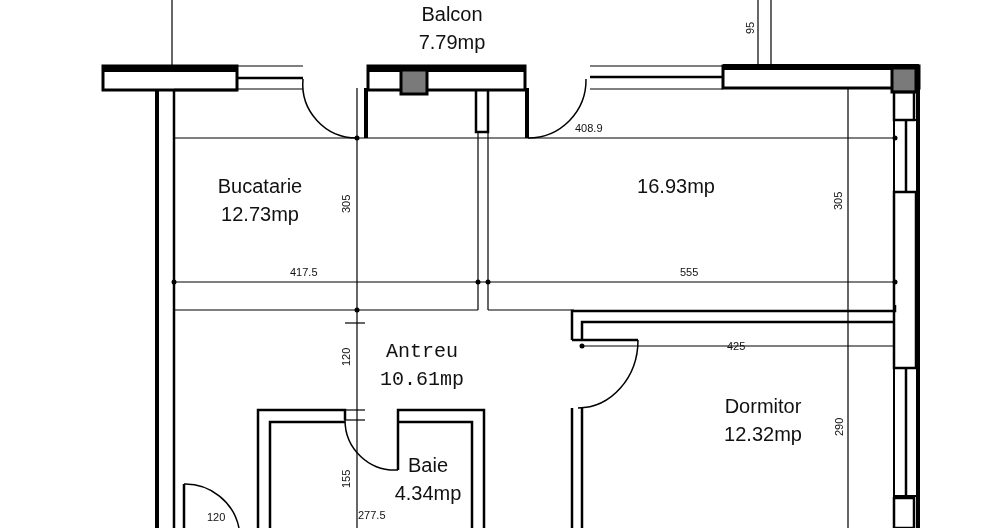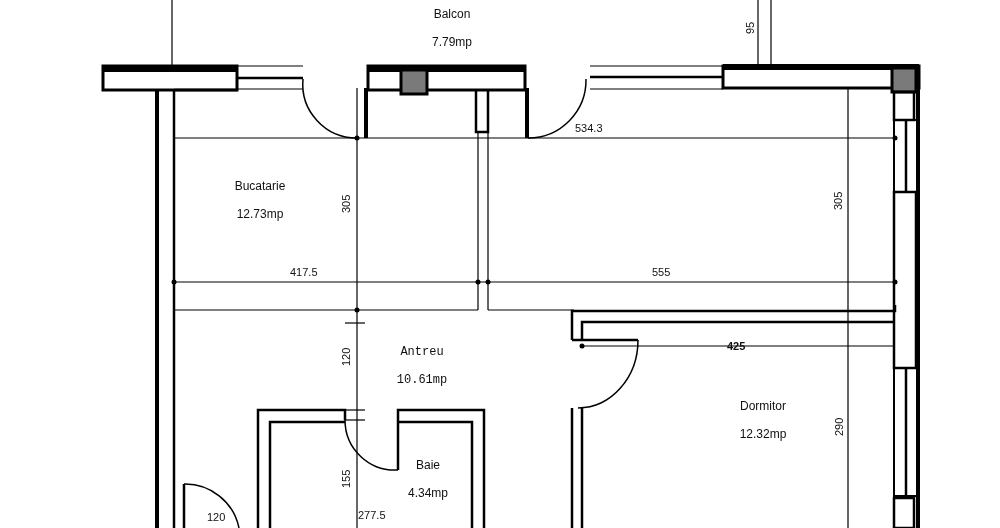--- a/index.html
+++ b/index.html
@@ -5,21 +5,21 @@
   html, body { margin: 0; padding: 0; background: #ffffff; }
   body { width: 1000px; height: 528px; overflow: hidden; position: relative; font-family: "Liberation Sans", sans-serif; }
   #plan { position: absolute; left: 0; top: 0; width: 1000px; height: 528px; }
   .wall { fill: none; stroke: #000; stroke-width: 4; stroke-linejoin: miter; }
   .wall-thin { fill: none; stroke: #000; stroke-width: 2.5; }
   .dim { fill: none; stroke: #000; stroke-width: 1.2; }
   .arc { fill: none; stroke: #000; stroke-width: 1.5; }
   .pillar { fill: #7a7a7a; stroke: #000; stroke-width: 3; }
   .solid { fill: #000; }
   .lbl { position: absolute; font-family: "Liberation Sans", sans-serif; color: #111; white-space: nowrap; }
-  .room-label { font-size: 12px; line-height: 28px; text-align: center; transform: translateX(-50%); }
+  .room-label { font-size: 20px; line-height: 28px; text-align: center; transform: translateX(-50%); }
   .dim-text { font-size: 11px; line-height: 12px; }
   .vert { transform-origin: left top; transform: rotate(-90deg); }
 </style>
 </head>
 <body>
 
 <svg id="plan" viewBox="0 0 1000 528" xmlns="http://www.w3.org/2000/svg">
 
   <g>
     <line class="dim" x1="172" y1="0" x2="172" y2="66"></line>
@@ -120,38 +120,39 @@
 
 <div class="lbl room-label" style="left:452px; top:0px;">
   <div>Balcon</div>
   <div>7.79mp</div>
 </div>
 <div class="lbl room-label" style="left:260px; top:172px;">
   <div>Bucatarie</div>
   <div>12.73mp</div>
 </div>
 <div class="lbl room-label" style="left:676px; top:172px;">
+  <div>16.93mp</div>
 </div>
 <div class="lbl room-label" style="left:422px; top:338px;font-family:Liberation Mono, monospace;">
   <div>Antreu</div>
   <div>10.61mp</div>
 </div>
 <div class="lbl room-label" style="left:763px; top:392px;">
   <div>Dormitor</div>
   <div>12.32mp</div>
 </div>
 <div class="lbl room-label" style="left:428px; top:451px;">
   <div>Baie</div>
   <div>4.34mp</div>
 </div>
 
 <div class="lbl dim-text vert" style="left:744px; top:34px;">95</div>
-<div class="lbl dim-text" style="left:575px; top:122px;">534.3</div>
+<div class="lbl dim-text" style="left:575px; top:122px;">408.9</div>
 <div class="lbl dim-text vert" style="left:340px; top:213px;">305</div>
 <div class="lbl dim-text" style="left:290px; top:266px;text-align:center;">417.5</div>
 <div class="lbl dim-text vert" style="left:832px; top:210px;">305</div>
-<div class="lbl dim-text" style="left:652px; top:266px;">555</div>
+<div class="lbl dim-text" style="left:680px; top:266px;">555</div>
 <div class="lbl dim-text vert" style="left:340px; top:366px;">120</div>
-<div class="lbl dim-text" style="left:727px; top:340px;font-weight:bold;">425</div>
+<div class="lbl dim-text" style="left:727px; top:340px;">425</div>
 <div class="lbl dim-text vert" style="left:833px; top:436px;">290</div>
 <div class="lbl dim-text vert" style="left:340px; top:488px;">155</div>
 <div class="lbl dim-text" style="left:358px; top:509px;">277.5</div>
 <div class="lbl dim-text" style="left:207px; top:511px;">120</div>
 
 </body></html>

